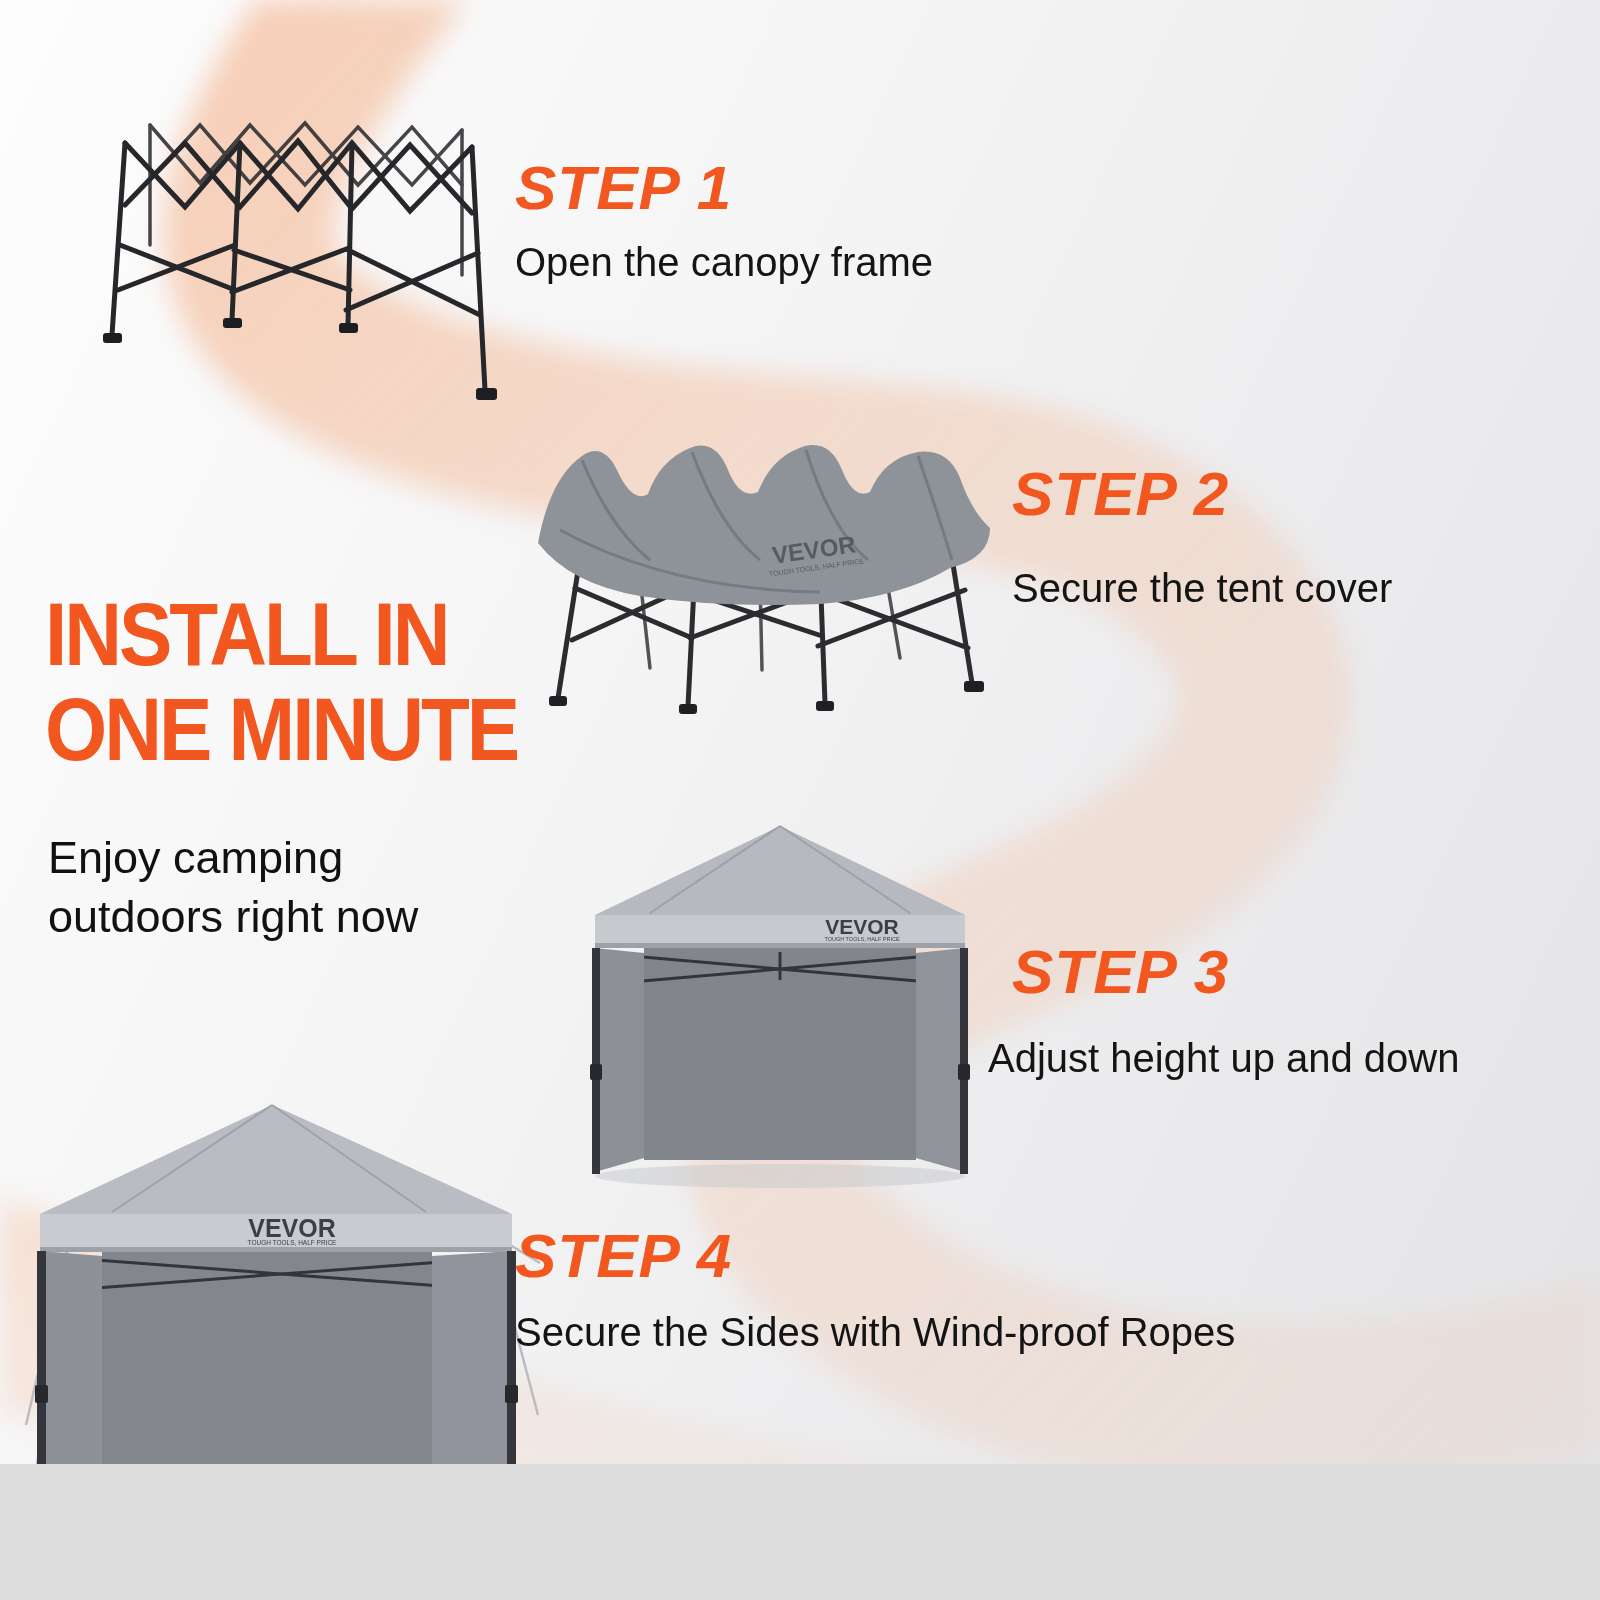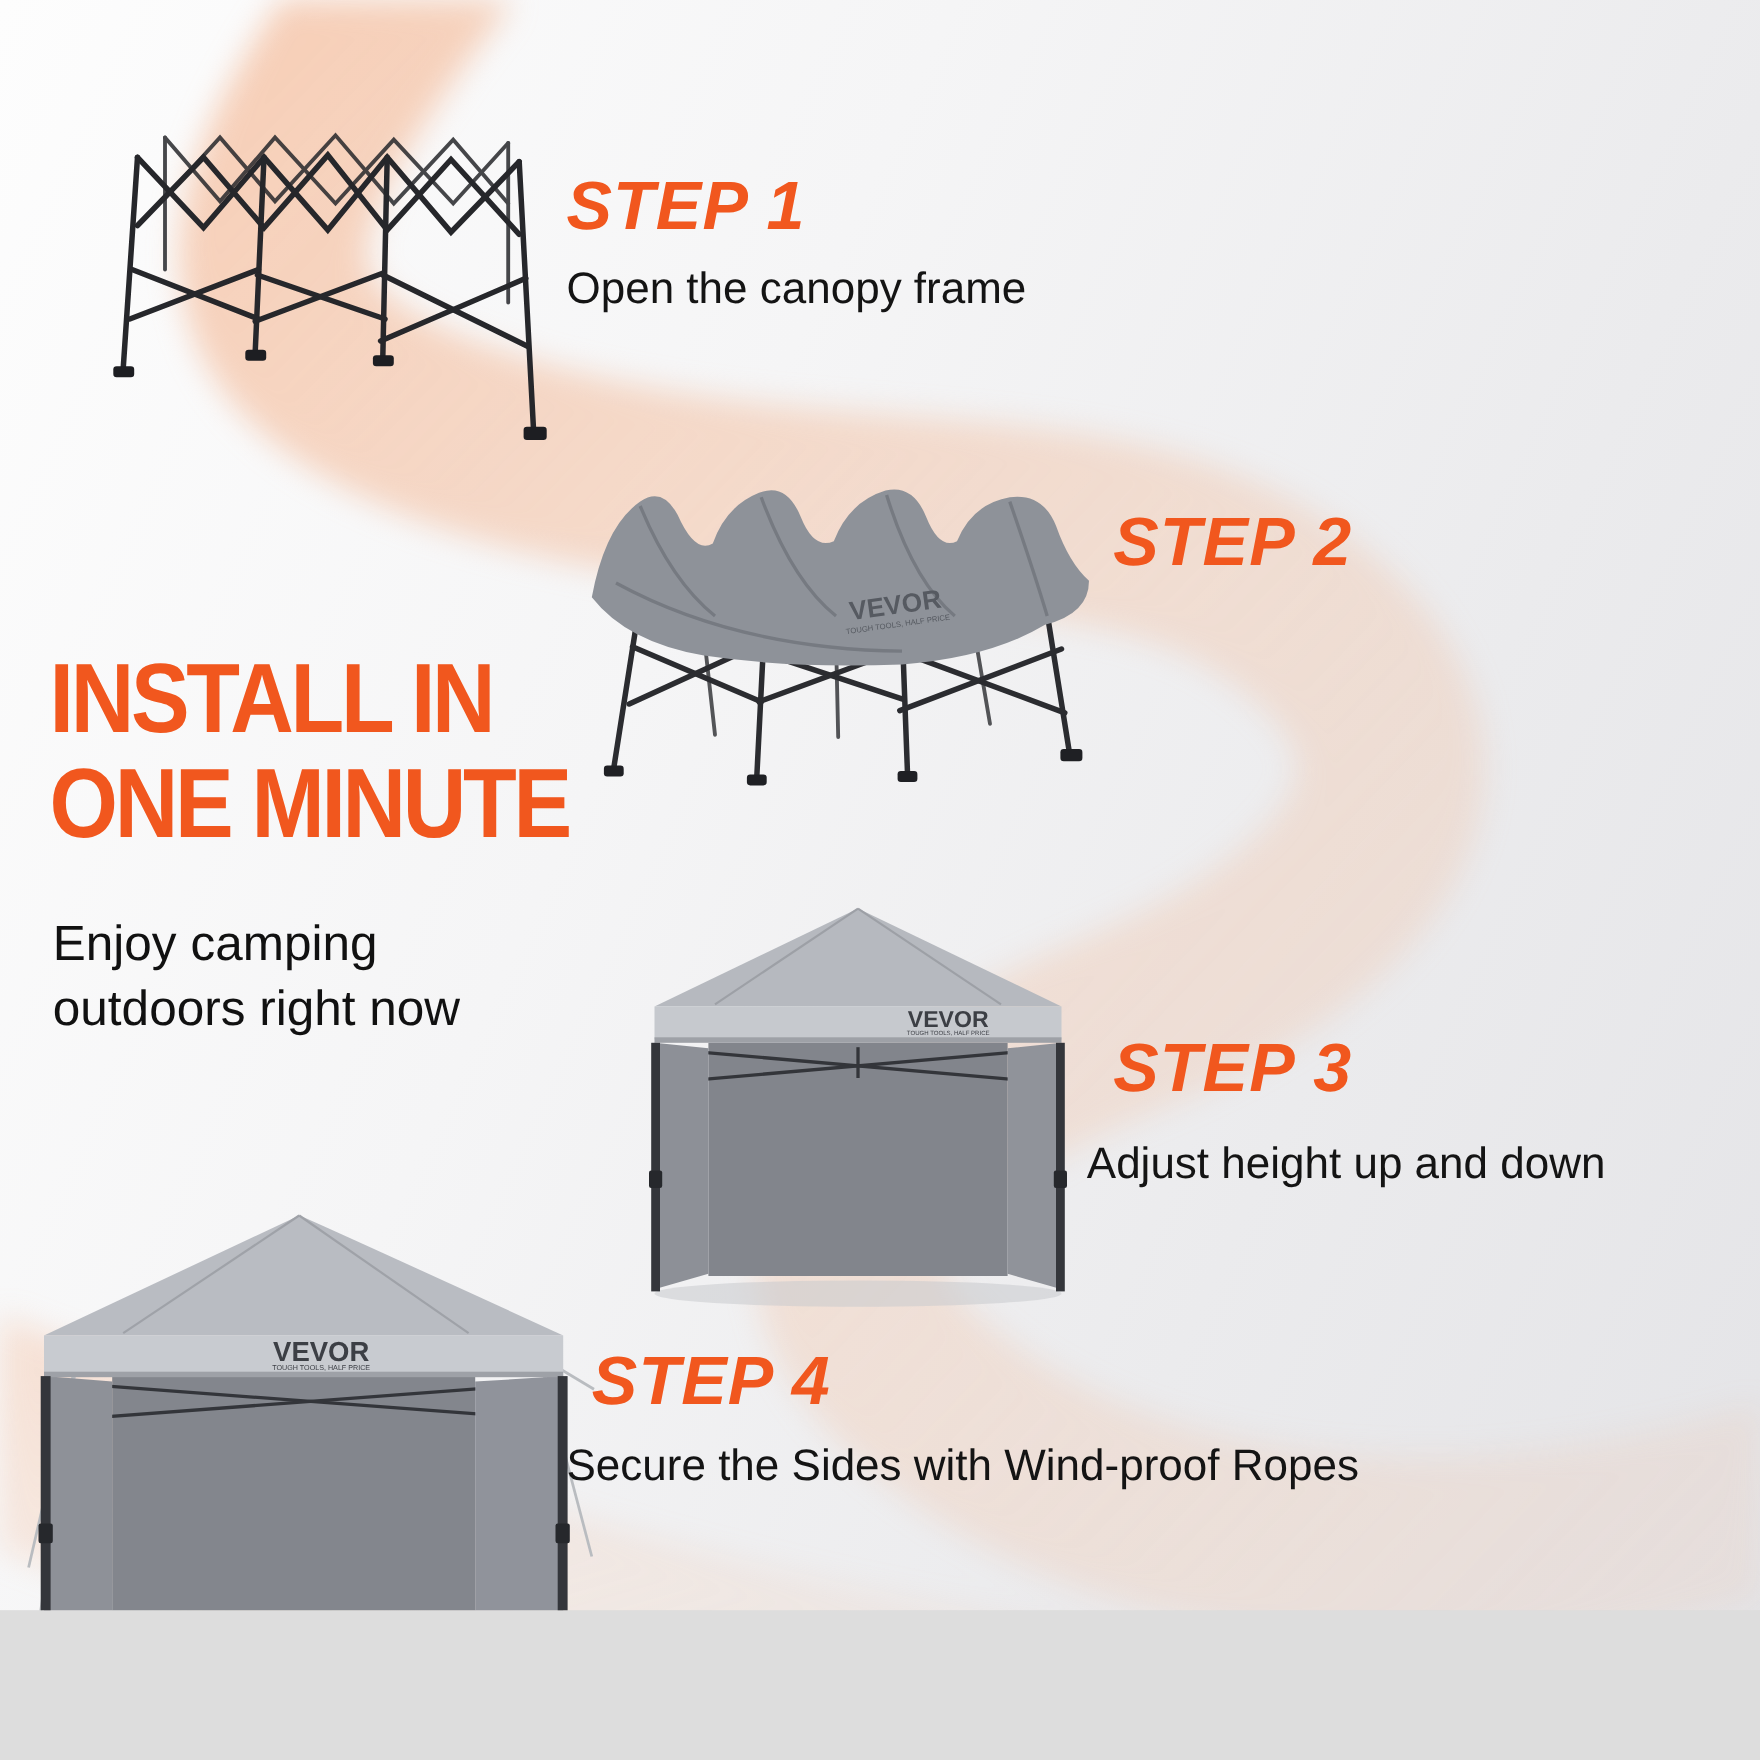--- a/index.html
+++ b/index.html
@@ -114,20 +114,21 @@
         <path d="M40 122 Q150 182 300 184"></path>
       </g>
       <g transform="rotate(-8 295 150)">
         <text x="295" y="150" text-anchor="middle" font-size="24" font-weight="bold" fill="#565a61">VEVOR</text>
         <text x="295" y="162" text-anchor="middle" font-size="7" fill="#565a61">TOUGH TOOLS, HALF PRICE</text>
       </g>
     </svg>
   </div>
 
   <div class="abs step-label" style="left:1012px;top:458px;">STEP 2</div>
+  <div class="abs step-desc" style="left:1012px;top:566px;">Secure the tent cover</div>
 
   <div class="abs headline" style="left:45px;top:588px;">
     <div>INSTALL IN</div>
     <div>ONE MINUTE</div>
   </div>
 
   <div class="abs subheadline" style="left:48px;top:828px;">
     <div>Enjoy camping</div>
     <div>outdoors right now</div>
   </div>
@@ -187,16 +188,16 @@
       <rect x="18" y="162" width="472" height="5" fill="#9ea1a7"></rect>
       <text x="270" y="152" text-anchor="middle" font-size="25" font-weight="bold" fill="#3c3f45">VEVOR</text>
       <text x="270" y="160" text-anchor="middle" font-size="6.5" fill="#3c3f45">TOUGH TOOLS, HALF PRICE</text>
       <rect x="15" y="166" width="9" height="278" fill="#34363b"></rect>
       <rect x="485" y="166" width="9" height="278" fill="#34363b"></rect>
       <rect x="13" y="300" width="13" height="18" rx="2" fill="#26282c"></rect>
       <rect x="483" y="300" width="13" height="18" rx="2" fill="#26282c"></rect>
     </svg>
   </div>
 
-  <div class="abs step-label" style="left:538px;top:1220px;">STEP 4</div>
+  <div class="abs step-label" style="left:515px;top:1220px;">STEP 4</div>
   <div class="abs step-desc" style="left:515px;top:1310px;">Secure the Sides with Wind-proof Ropes</div>
 
 </div>
 
 </body></html>

